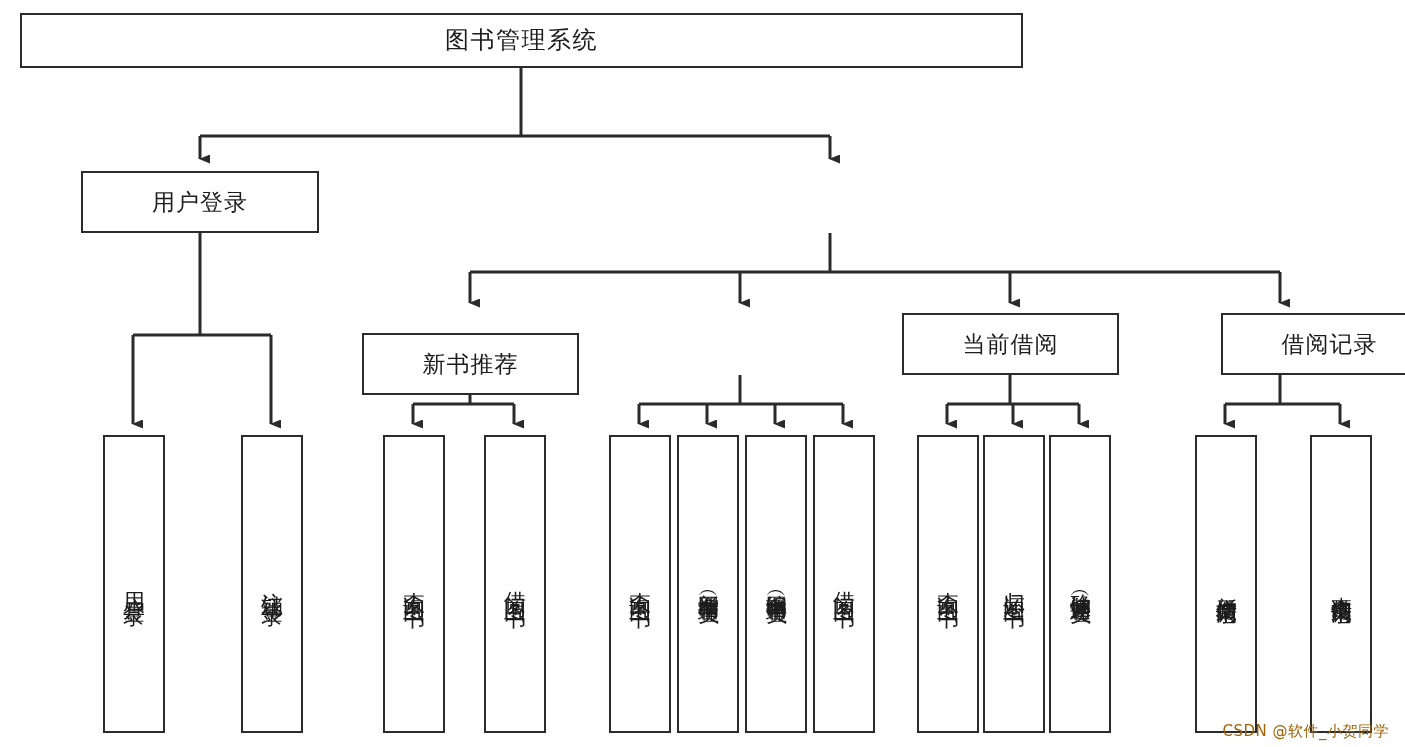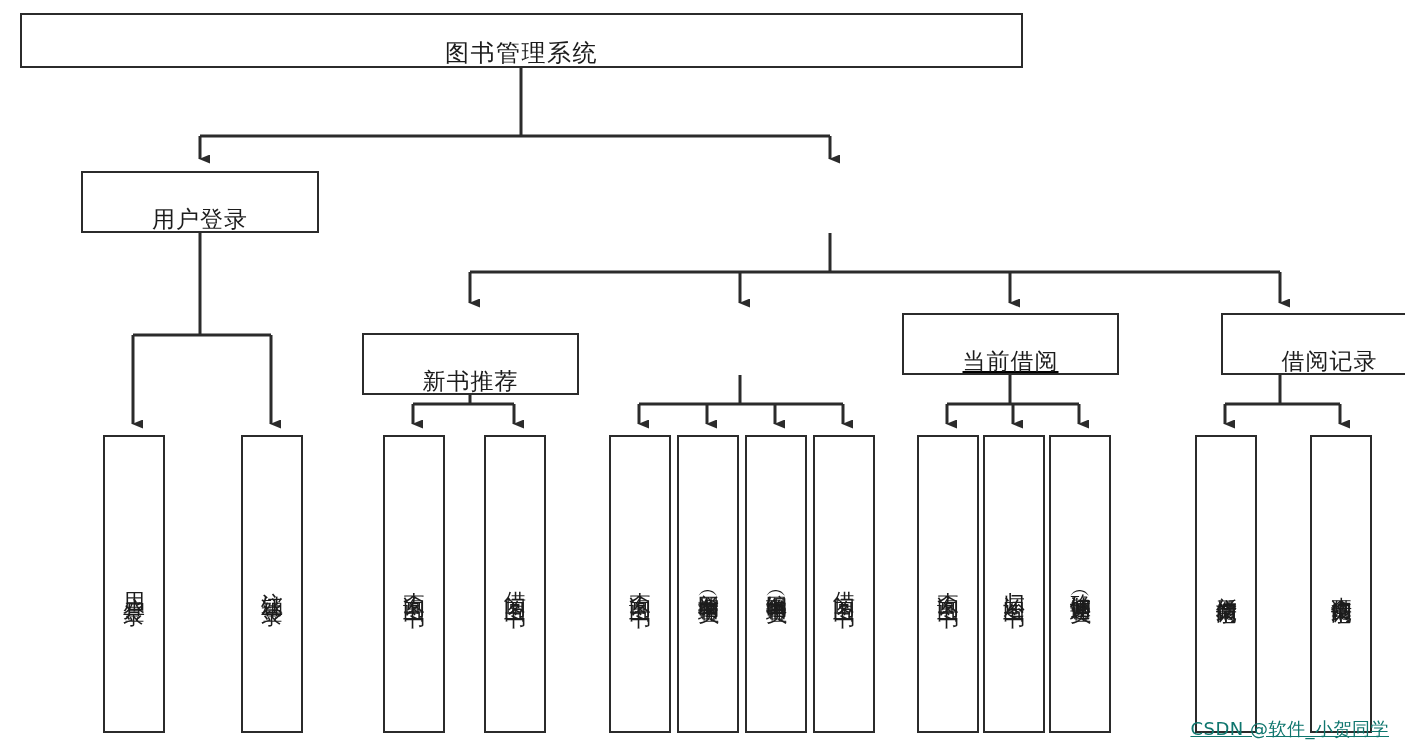--- a/index.html
+++ b/index.html
@@ -25,21 +25,21 @@
     top: 0;
     width: 1405px;
     height: 747px;
   }
   .node {
     position: absolute;
     box-sizing: border-box;
     background: #ffffff;
     border: 2.5px solid #2b2b2b;
     display: flex;
-    align-items: flex-end;
+    align-items: center;
     justify-content: center;
     z-index: 2;
   }
   .node-label {
     color: #1c1c1c;
     text-align: center;
     line-height: 1.05;
     white-space: nowrap;
   }
   
@@ -66,26 +66,25 @@
     max-height: 100%;
   }
   .node.v.long .node-label {
     font-size: 21px;
     letter-spacing: 1.5px;
   }
   .watermark {
     position: absolute;
     right: 16px;
     bottom: 6px;
-    font-size: 18px;
-    color: #0f766e;
+    font-size: 15px;
+    color: #a16207;
     letter-spacing: 0.5px;
     z-index: 5;
     white-space: nowrap;
-    text-decoration: underline;
   }
 </style>
 </head>
 <body>
 
 <div id="diagram-root">
 
   <svg class="edges" viewBox="0 0 1405 747" preserveAspectRatio="none">
     <defs>
       <marker id="arrowhead" markerWidth="9" markerHeight="11" refX="4.5" refY="10" orient="auto" markerUnits="userSpaceOnUse">
@@ -141,21 +140,21 @@
     <span class="node-label">图书管理系统</span>
   </div>
 
   <div class="node h" style="left:81px; top:171px; width:238px; height:62px;">
     <span class="node-label">用户登录</span>
   </div>
 
   <div class="node h" style="left:362px; top:313px; width:217px; height:62px;margin-top:20px;">
     <span class="node-label">新书推荐</span>
   </div>
-  <div class="node h" style="left:902px; top:313px; width:217px; height:62px;text-decoration:underline;">
+  <div class="node h" style="left:902px; top:313px; width:217px; height:62px;">
     <span class="node-label">当前借阅</span>
   </div>
   <div class="node h" style="left:1221px; top:313px; width:217px; height:62px;">
     <span class="node-label">借阅记录</span>
   </div>
 
   <div class="node v" style="left:103px; top:435px; width:62px; height:298px;">
     <span class="node-label">用户登录</span>
   </div>
   <div class="node v" style="left:241px; top:435px; width:62px; height:298px;">

